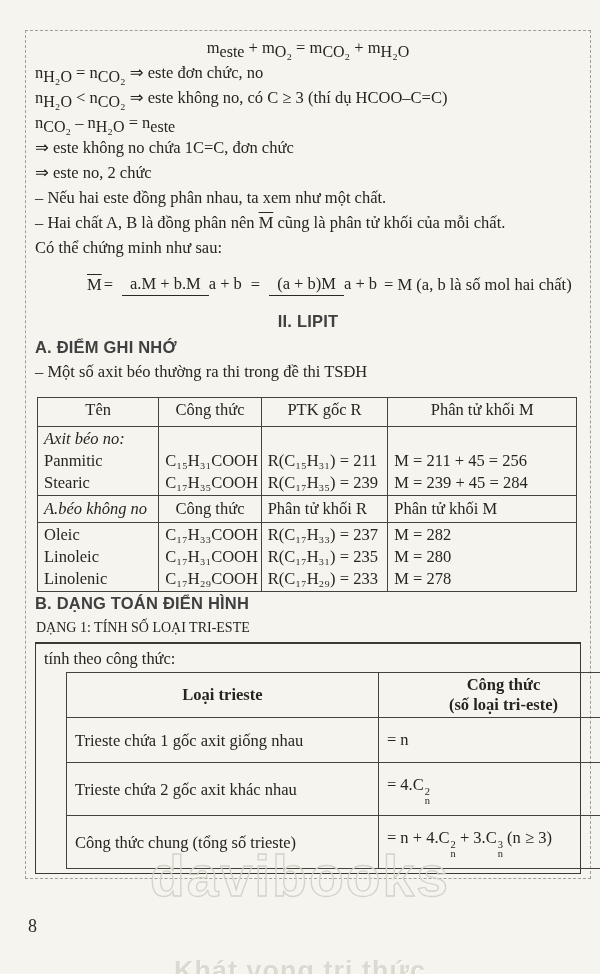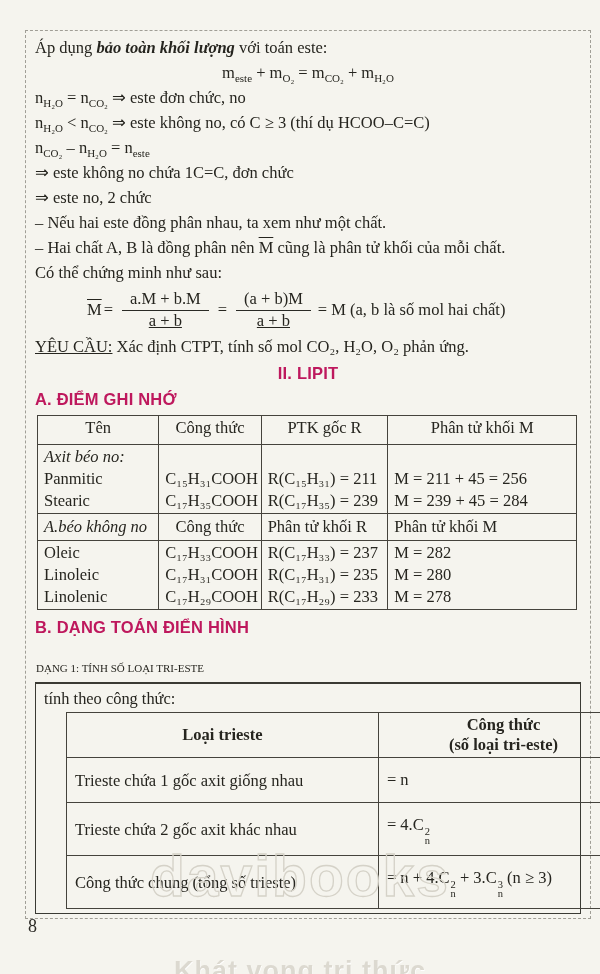--- a/index.html
+++ b/index.html
@@ -11,47 +11,47 @@
   }
   .frame{
     position:absolute;left:25px;top:30px;width:566px;
     border:1px dashed #a09e96;
     box-sizing:border-box;
     padding:4px 9px 4px 9px;
     background:transparent;
   }
   .tline{font-size:16.5px;line-height:25px;margin:0;white-space:nowrap;}
   .center{text-align:center;}
-  sub{font-size:11px;line-height:0;}
+  sub{font-size:16px;line-height:0;}
   .bold-italic{font-weight:bold;font-style:italic;}
   .overline{text-decoration:overline;}
   .italic{font-style:italic;}
   
   .mbar-row{display:flex;align-items:center;margin:3px 0 2px 52px;font-size:16.5px;height:44px;}
-  .frac{display:inline-flex;flex-direction:column;align-items:center;margin:0 7px;}
+  .frac{display:inline-flex;flex-direction:row;margin:0 7px;}
   .frac .num{border-bottom:1.4px solid #2a2a25;padding:0 8px 1px;line-height:20px;}
-  .frac .den{padding-top:0;line-height:20px;text-decoration:underline;}
+  .frac .den{padding-top:0;line-height:20px;}
   .op{margin:0 2px;}
   .ylabel{text-decoration:underline;}
   
-  .h-sans{font-family:"Liberation Sans", sans-serif;font-weight:bold;font-size:16.5px;line-height:23px;margin:0;color:#be185d;letter-spacing:0.2px;}
+  .h-sans{font-family:"Liberation Sans", sans-serif;font-weight:bold;font-size:16.5px;line-height:23px;margin:0;color:#404040;letter-spacing:0.2px;}
   #lipit-title{text-align:center;margin-top:3px;}
   #memo-heading{margin-top:3px;}
-  #dang-heading{margin-top:6px;}
+  #dang-heading{margin-top:0;}
   .memo-note{font-size:16.5px;line-height:25px;margin:0;}
   
   table{border-collapse:collapse;font-size:16.5px;color:#26251f;}
-  .t1{width:540px;margin:4px 0 0 2px;table-layout:fixed;}
+  .t1{width:540px;margin:13px 0 0 2px;table-layout:fixed;}
   .t1 th,.t1 td{border:1.5px solid #45433c;vertical-align:top;padding:1px 6px;}
   .t1 th{font-weight:normal;text-align:center;height:24px;padding:2px 3px;white-space:nowrap;}
   .cl{line-height:22px;min-height:22px;white-space:nowrap;}
   .t1 .sh{height:24px;line-height:24px;white-space:nowrap;}
   .t1 .sh-c{text-align:center;}
   
-  .dang1{font-size:11px;line-height:24px;border-bottom:1.5px solid #3a3a33;padding:1px 0 2px 1px;margin-top:16px;white-space:nowrap;}
+  .dang1{font-size:14px;line-height:24px;border-bottom:1.5px solid #3a3a33;padding:1px 0 2px 1px;margin-top:0;white-space:nowrap;}
   
   .box2{border:1.8px solid #3a3a33;margin-top:0px;padding:3px 8px 4px 8px;}
   .box2 p{font-size:16.4px;line-height:23px;margin:0;white-space:nowrap;}
   .t2{width:563px;margin:2px 0 0 22px;table-layout:fixed;}
   .t2 th,.t2 td{border:1.5px solid #45433c;}
   .t2 th{text-align:center;font-weight:bold;padding:2px 4px;line-height:20px;font-size:16.5px;}
   .t2 td{padding:10px 8px;white-space:nowrap;vertical-align:middle;}
   .t2 .lbl{line-height:23px;}
   .t2 .frm{line-height:24px;}
   .supsub{display:inline-flex;flex-direction:column;align-items:flex-start;font-size:10.5px;line-height:9px;vertical-align:-5px;margin-left:1px;}
@@ -66,21 +66,20 @@
     position:absolute;left:0;right:0;top:956px;text-align:center;z-index:6;pointer-events:none;
     font-family:"Liberation Sans", sans-serif;font-weight:bold;font-size:27px;letter-spacing:1px;
     color:#dcd9d0;text-shadow:0.5px 0.5px 0 #ffffff;
   }
 </style>
 </head>
 <body>
 
 <div class="frame">
 
-  <p class="tline"><span>Áp dụng </span><span class="bold-italic">bảo toàn khối lượng</span><span> với toán este:</span></p>
   <p class="tline center"><span>m</span><sub>este</sub><span>  +  m</span><sub>O₂</sub><span>  =  m</span><sub>CO₂</sub><span>  +  m</span><sub>H₂O</sub></p>
   <p class="tline"><span>n</span><sub>H₂O</sub><span> =  n</span><sub>CO₂</sub><span> ⇒ este đơn chức, no</span></p>
   <p class="tline"><span>n</span><sub>H₂O</sub><span> &lt; n</span><sub>CO₂</sub><span> ⇒ este không no, có C ≥ 3 (thí dụ HCOO–C=C)</span></p>
   <p class="tline"><span>n</span><sub>CO₂</sub><span> – n</span><sub>H₂O</sub><span> =  n</span><sub>este</sub></p>
   <p class="tline">⇒ este không no chứa 1C=C, đơn chức</p>
   <p class="tline">⇒ este no, 2 chức</p>
   <p class="tline">– Nếu hai este đồng phân nhau, ta xem như một chất.</p>
   <p class="tline"><span>– Hai chất A, B là đồng phân nên </span><span class="overline">M</span><span> cũng là phân tử khối của mỗi chất.</span></p>
   <p class="tline">Có thể chứng minh như sau:</p>
 
@@ -92,24 +91,24 @@
       <span class="den">a + b</span>
     </span>
     <span class="op">=</span>
     <span class="frac">
       <span class="num">(a + b)M</span>
       <span class="den">a + b</span>
     </span>
     <span>= M (a, b là số mol hai chất)</span>
   </div>
 
-  <p class="tline"><span class="ylabel">YÊU CẦU:</span><span> Xác định CTPT, tính số mol CO₂, H₂O, O₂ phản ứng.</span></p>
 
   <h3 class="h-sans" id="lipit-title">II. LIPIT</h3>
   <h3 class="h-sans" id="memo-heading">A. ĐIỂM GHI NHỚ</h3>
+  <p class="memo-note">– Một số axit béo thường ra thi trong đề thi TSĐH</p>
 
   <table class="t1">
     <colgroup>
         <col style="width:22.5%">
         <col style="width:19%">
         <col style="width:23.5%">
         <col style="width:35%">
       </colgroup>
     <tbody>
         <tr>

